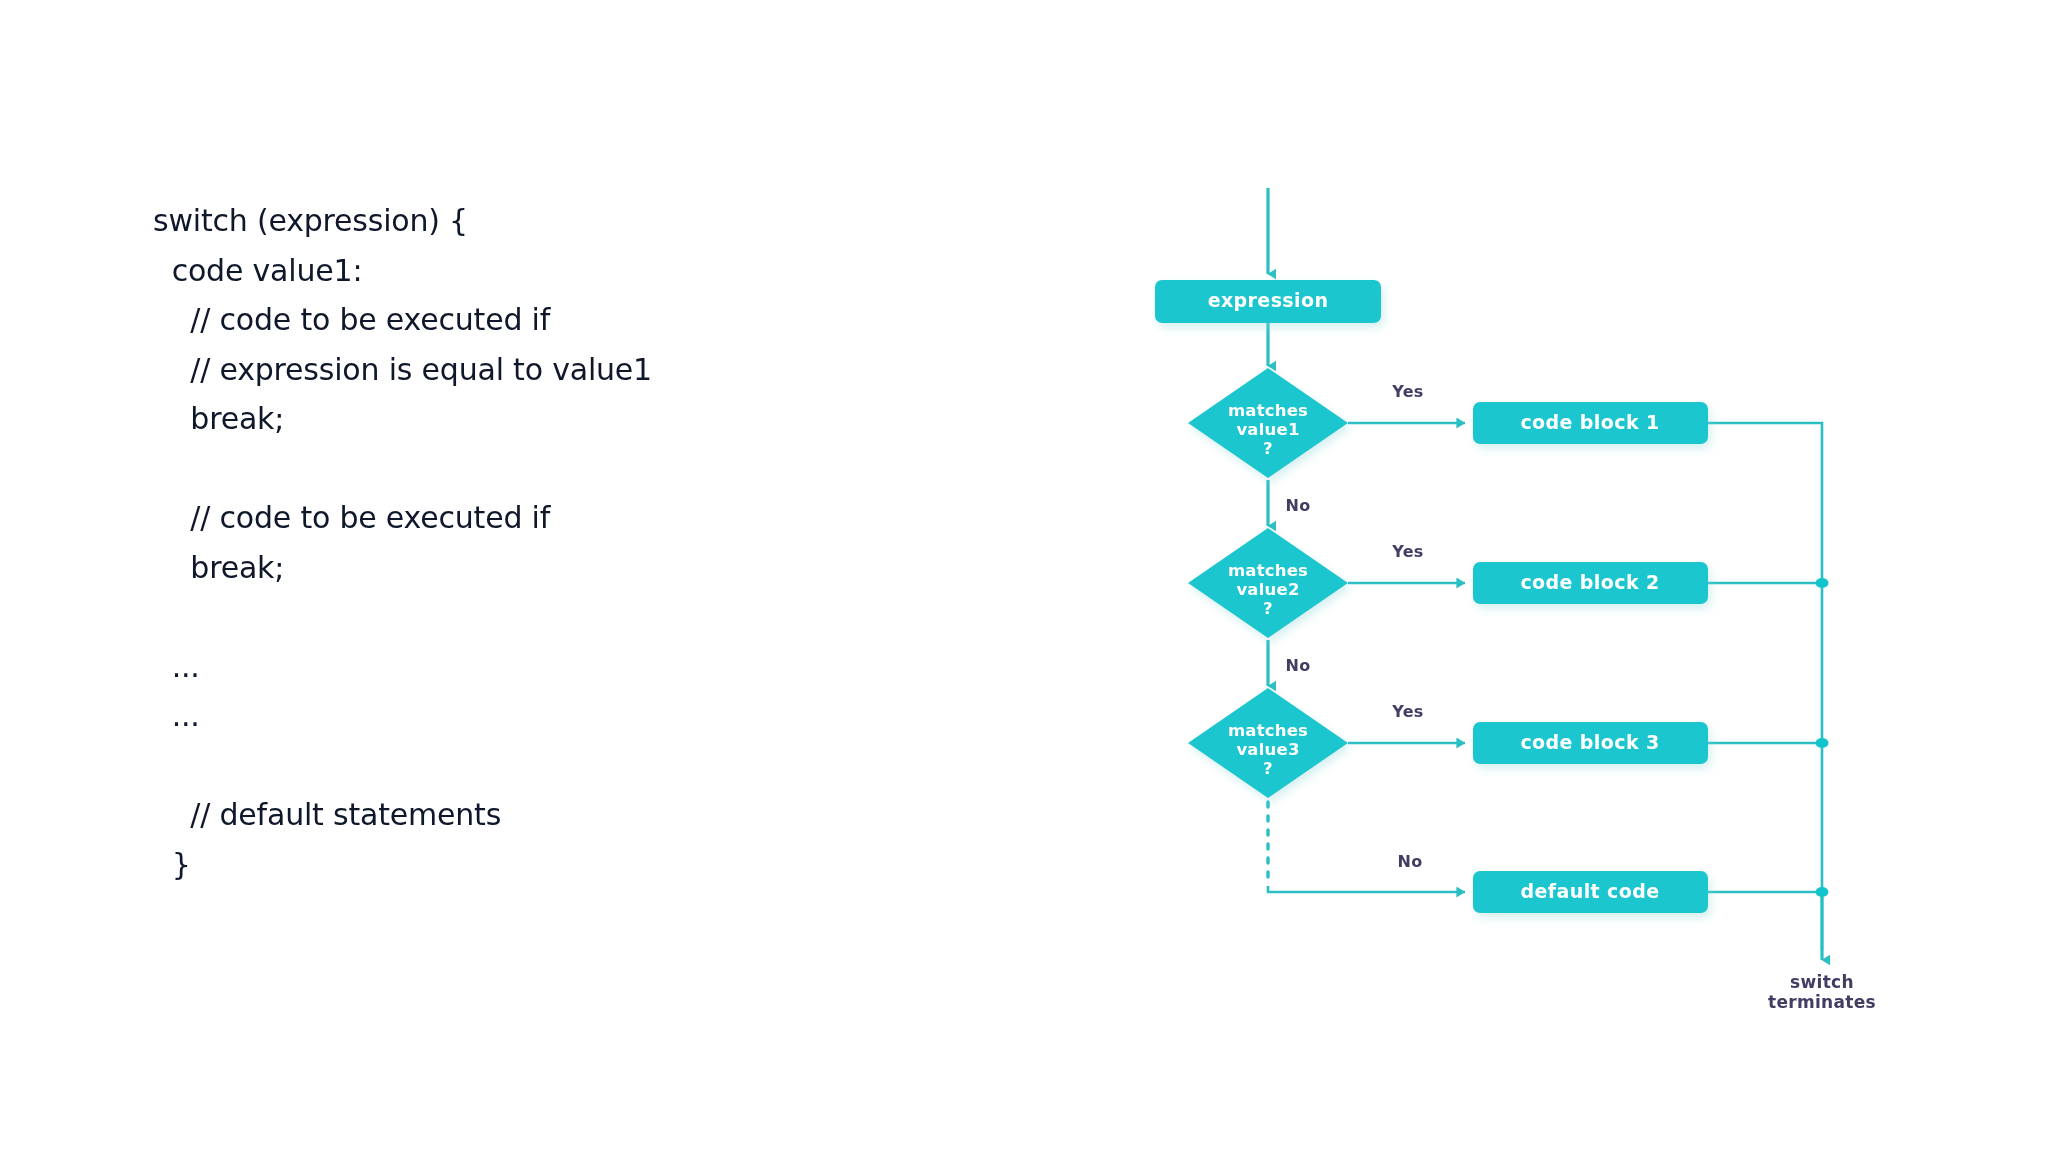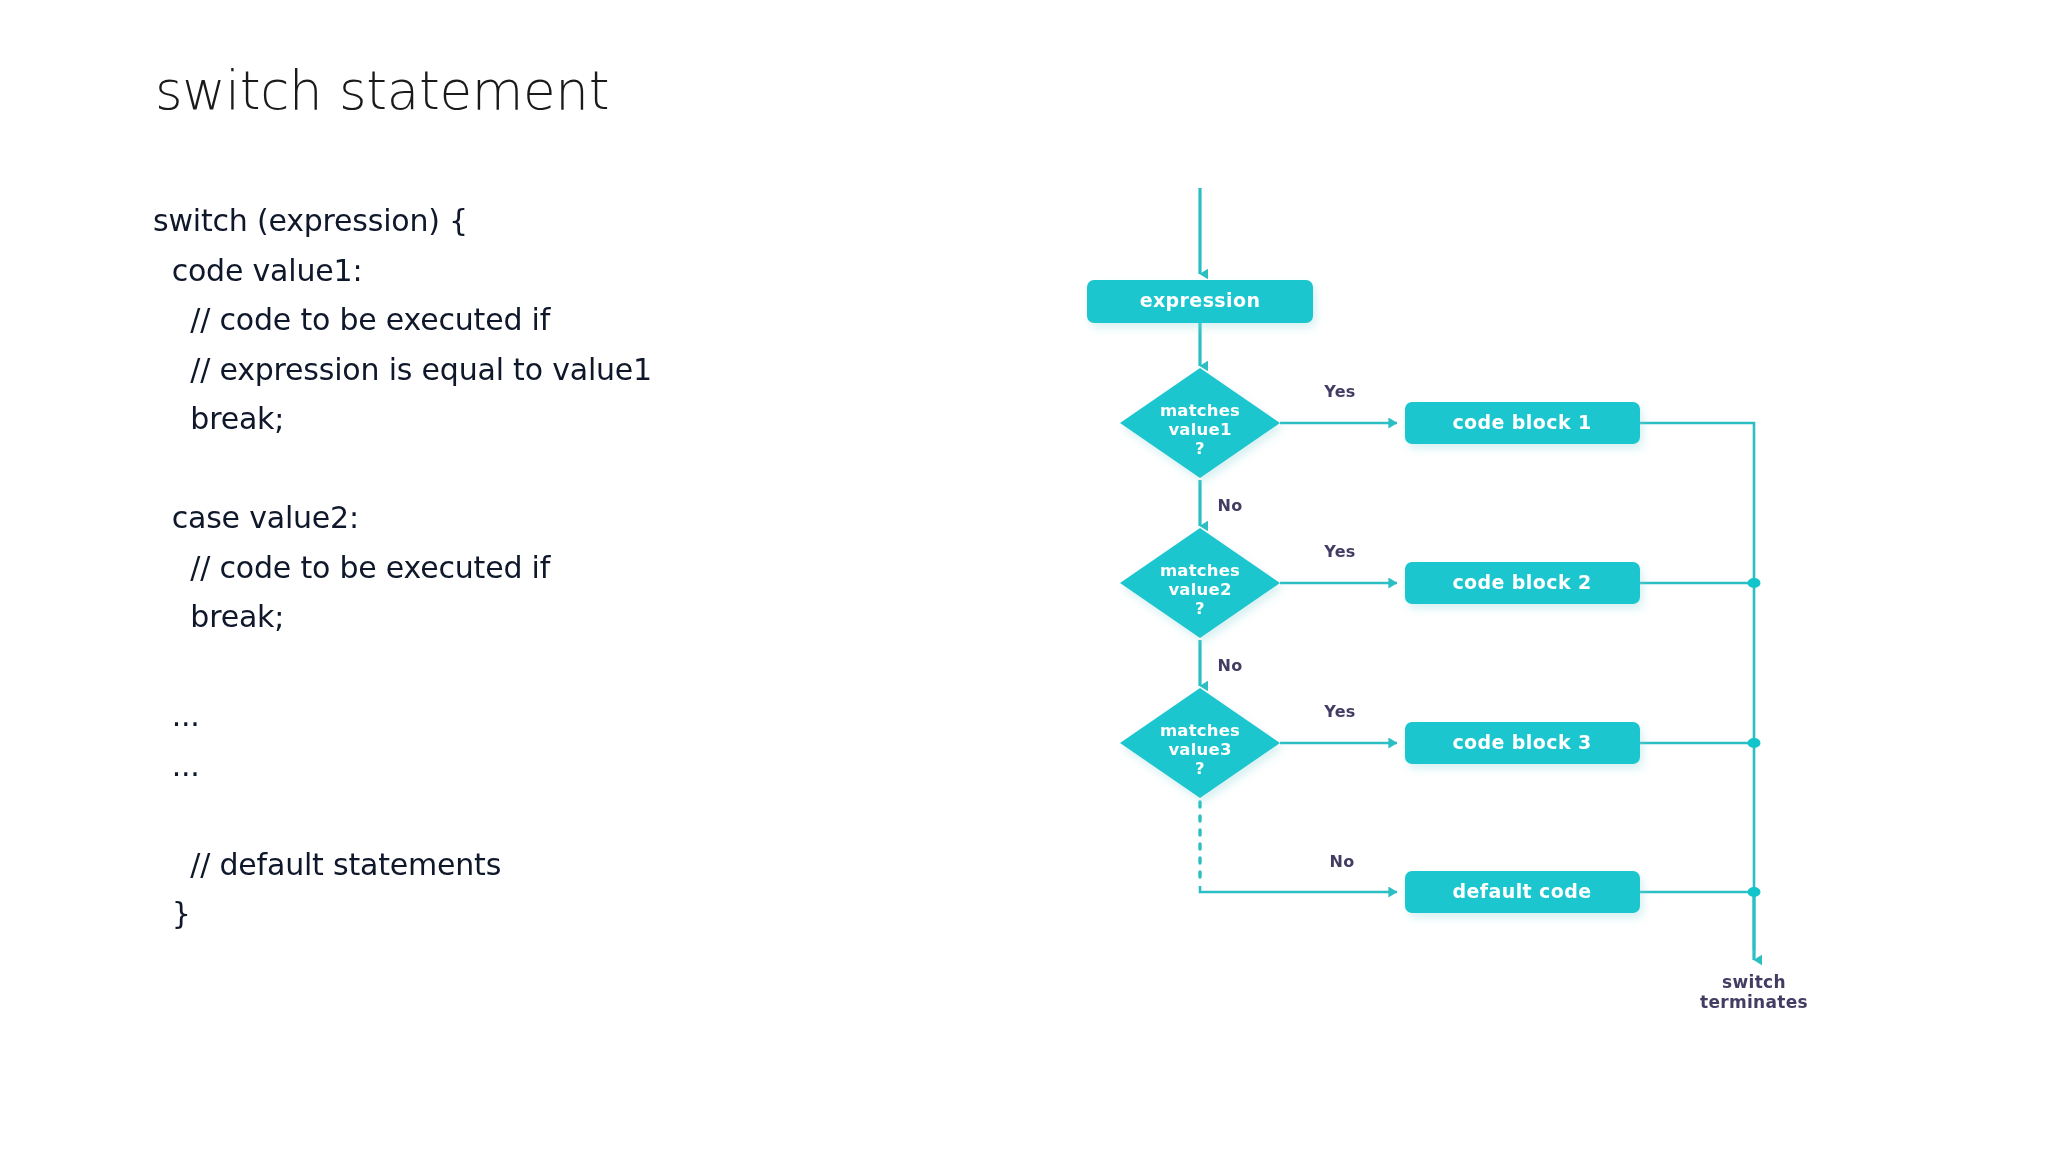--- a/index.html
+++ b/index.html
@@ -53,21 +53,21 @@
     letter-spacing: -0.2px;
     min-height: 49.5px;
   }
   .code-line.blank {
     color: transparent;
   }
 
   
   .flowchart {
     position: absolute;
-    left: 1052px;
+    left: 1120px;
     top: 170px;
     width: 840px;
     height: 860px;
   }
   .flowchart svg {
     display: block;
     width: 840px;
     height: 860px;
   }
   .fc-node-label {
@@ -97,30 +97,28 @@
     fill: #433c63;
     font-size: 17px;
     letter-spacing: 0.3px;
   }
 </style>
 </head>
 <body>
 
 <div class="slide">
 
-  <div class="page-title">switch statement</div>
 
   <div class="code-block">
     <div class="code-line">switch (expression) {</div>
     <div class="code-line">  code value1:</div>
     <div class="code-line">    // code to be executed if</div>
     <div class="code-line">    // expression is equal to value1</div>
     <div class="code-line">    break;</div>
     <div class="code-line blank"></div>
-    <div class="code-line">  case value2:</div>
     <div class="code-line">    // code to be executed if</div>
     <div class="code-line">    break;</div>
     <div class="code-line blank"></div>
     <div class="code-line">  ...</div>
     <div class="code-line">  ...</div>
     <div class="code-line blank"></div>
     <div class="code-line">    // default statements</div>
     <div class="code-line">  }</div>
   </div>
 

